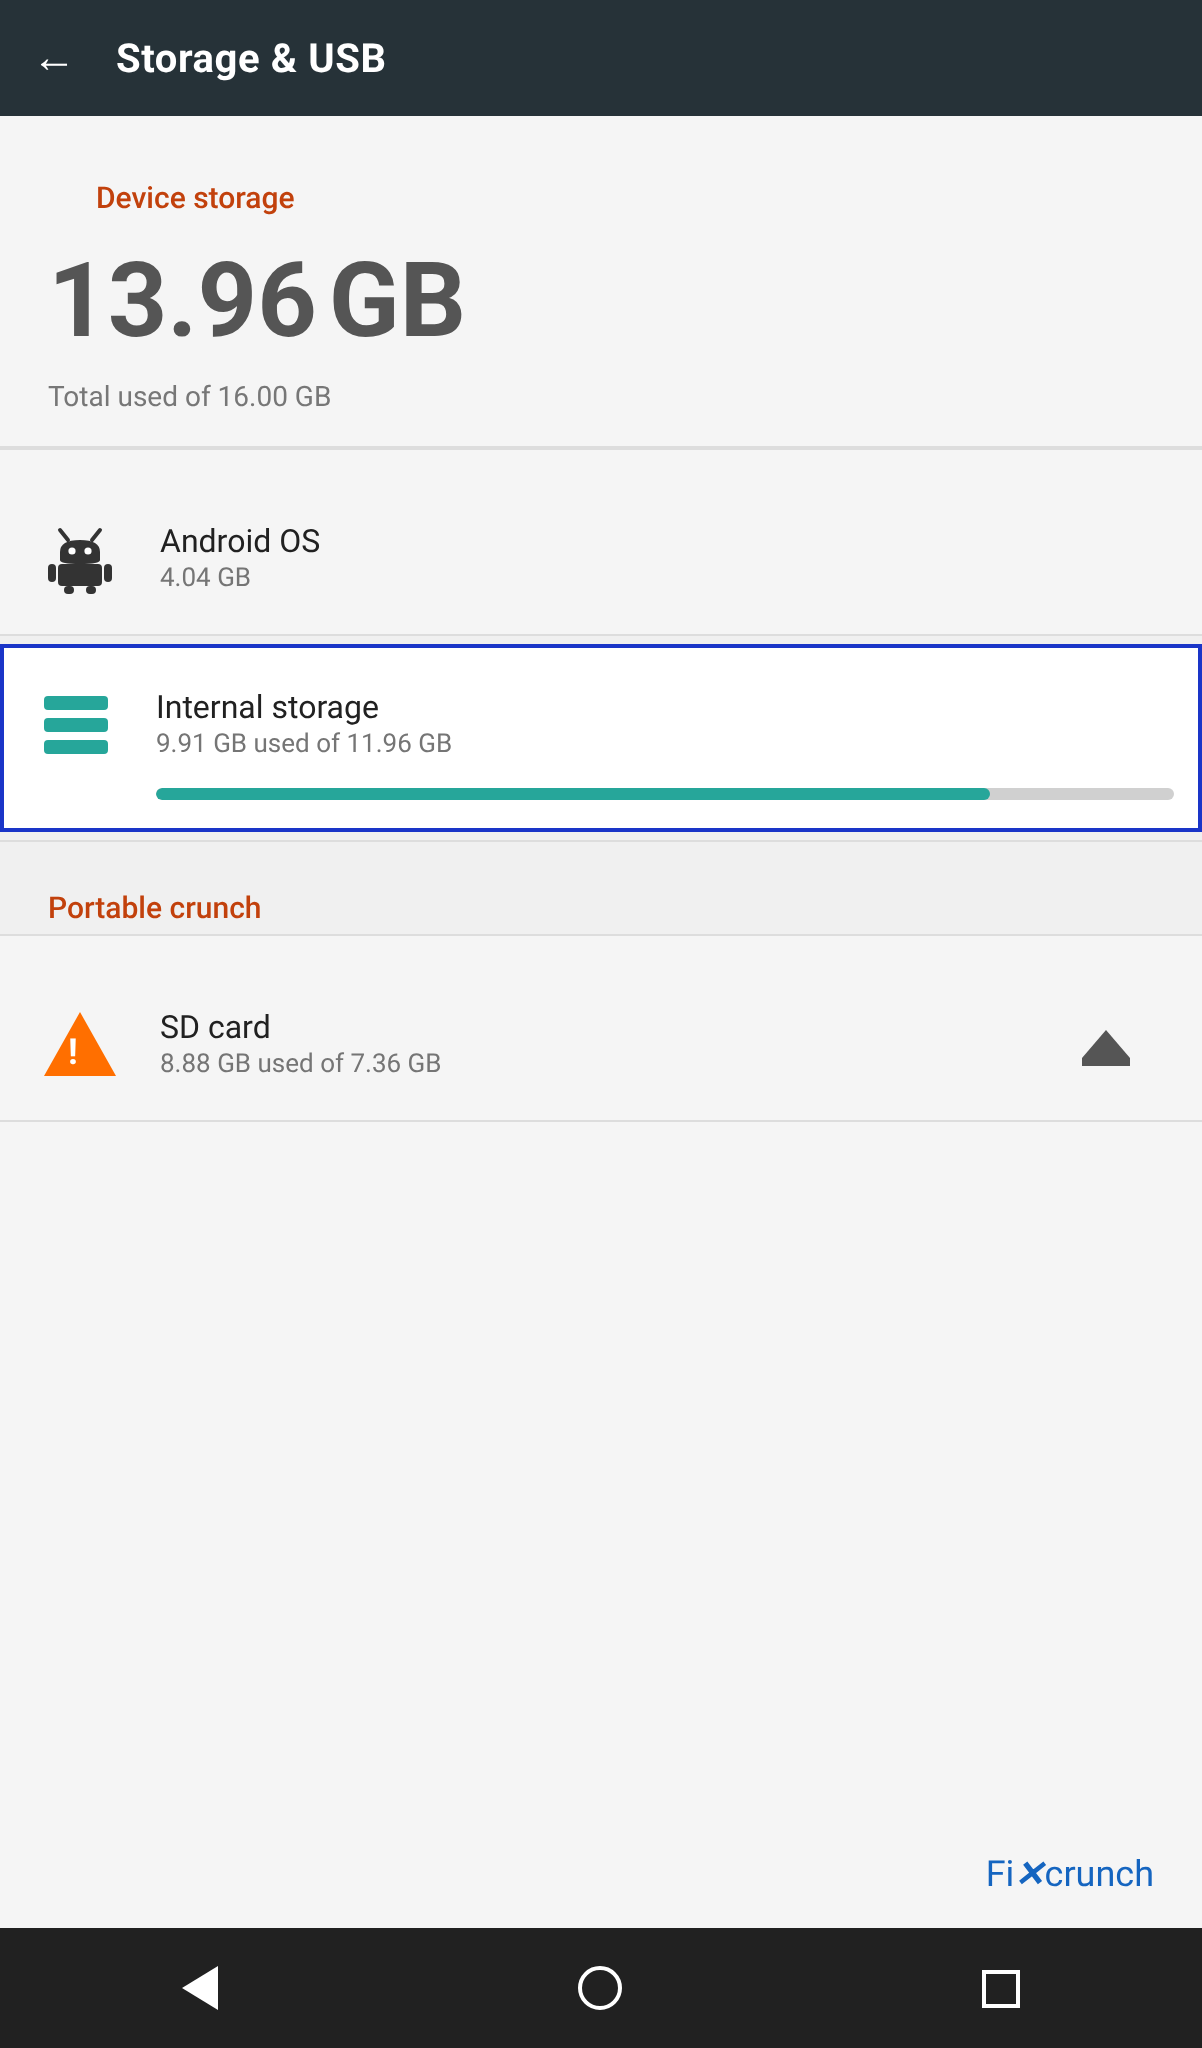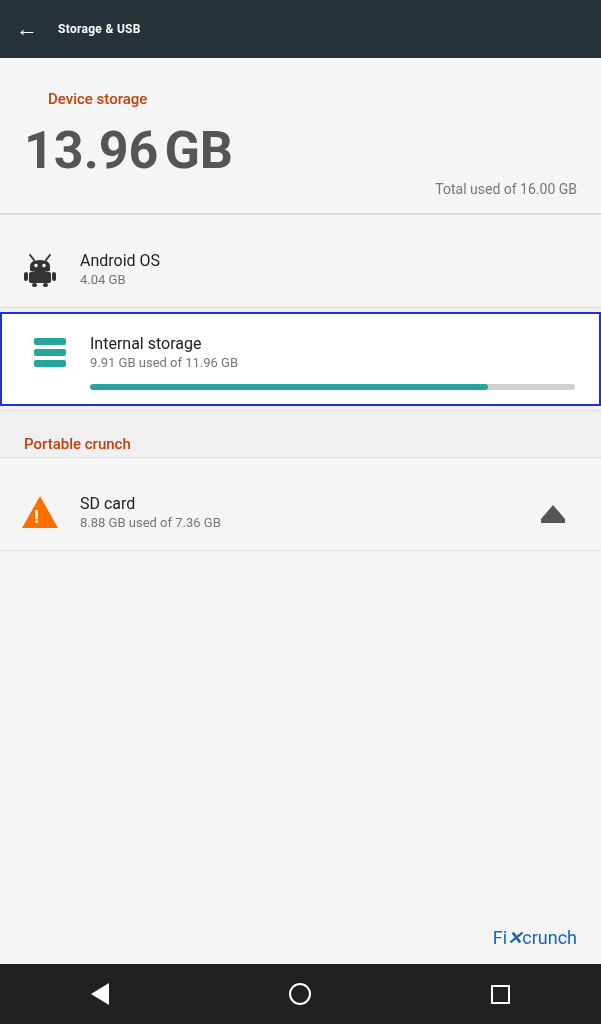--- a/index.html
+++ b/index.html
@@ -23,21 +23,21 @@
       flex-shrink: 0;
     }
     .app-bar-back {
       color: white;
       font-size: 22px;
       margin-right: 20px;
       cursor: pointer;
     }
     .app-bar-title {
       color: white;
-      font-size: 12px;
+      font-size: 20px;
       font-weight: bold;
       letter-spacing: 0.3px;
     }
 
     
     .content {
       flex: 1;
       background: #f0f0f0;
       overflow-y: auto;
       display: flex;
@@ -58,22 +58,21 @@
     }
     .big-size {
       font-size: 52px;
       color: #555;
       font-weight: 700;
       line-height: 1.1;
     }
     .total-label {
       font-size: 14px;
       color: #777;
-      margin-top: 2px;
-      text-align: right;
+      margin-top: 12px;
     }
 
     
     .list-item {
       background: #f5f5f5;
       display: flex;
       align-items: center;
       padding: 30px 16px 14px 16px;
       border-top: 1px solid #ddd;
       cursor: pointer;
@@ -101,21 +100,21 @@
       margin-top: 2px;
     }
 
     
     .internal-storage-item {
       background: #fff;
       border: 2.5px solid #1a35c8;
       margin: 4px 0;
       display: flex;
       flex-direction: column;
-      padding: 14px 24px;
+      padding: 14px 12px;
       cursor: pointer;
     }
     .internal-storage-top {
       display: flex;
       align-items: center;
     }
     .progress-bar-container {
       height: 6px;
       background: #d0d0d0;
       border-radius: 3px;

